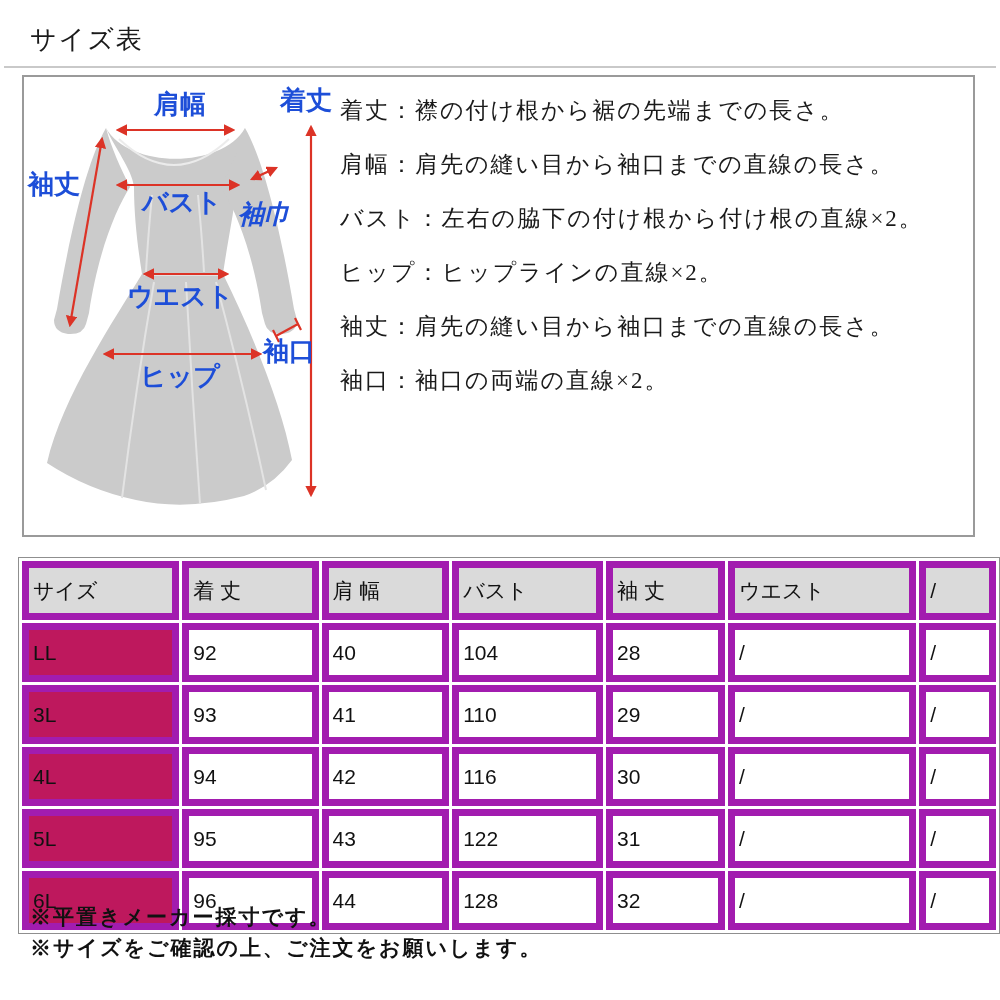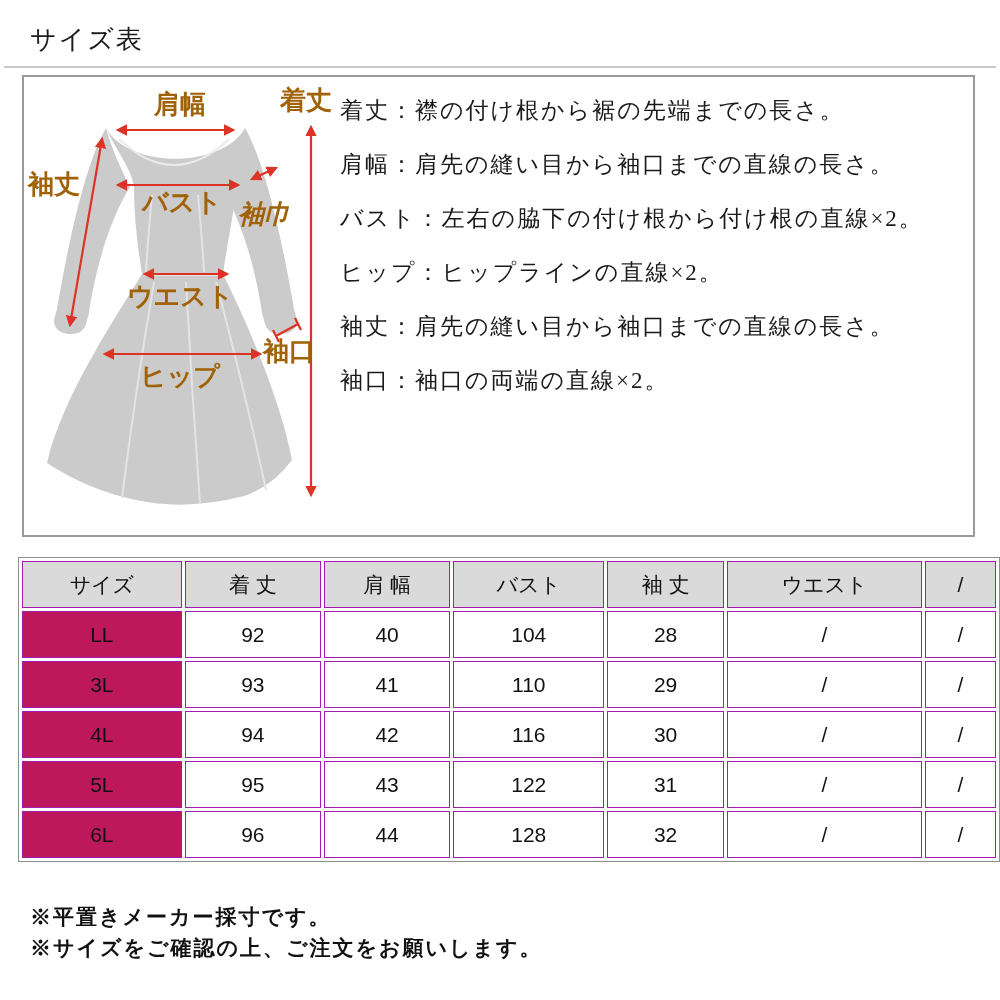--- a/index.html
+++ b/index.html
@@ -13,21 +13,21 @@
   .title-divider{
     position:absolute;left:4px;top:66px;width:992px;height:2px;background:#c9c9c9;
   }
   
   .diagram-box{
     position:absolute;left:22px;top:75px;width:949px;height:458px;
     border:2px solid #9a9a9a;background:#fff;
   }
   .dress-svg{position:absolute;left:2px;top:0;}
   .m-label{
-    position:absolute;color:#a16207;
+    position:absolute;color:#1d4ed8;
     font-family:"Liberation Serif","DejaVu Serif",serif;
     font-weight:bold;font-size:26px;line-height:28px;white-space:nowrap;
   }
   .lbl-shoulder{left:130px;top:14px;}
   .lbl-length{left:256px;top:10px;text-align:center;}
   .lbl-sleevelen{left:4px;top:94px;}
   .lbl-bust{left:118px;top:112px;}
   .lbl-sleevewid{left:214px;top:124px;font-style:italic;}
   .lbl-waist{left:103px;top:206px;}
   .lbl-hip{left:116px;top:286px;}
@@ -39,21 +39,21 @@
   }
   .desc-line{height:54px;line-height:54px;white-space:nowrap;}
   
   .size-table{
     position:absolute;left:18px;top:557px;
     border-collapse:separate;border-spacing:3px;
     border:1px solid #8f8f8f;background:#fff;
     font-size:21px;color:#111;
   }
   .size-table td,.size-table th{
-    border:1px solid #a21caf;text-align:center;height:45px;
+    border:7px solid #a21caf;text-align:left;height:45px;
     font-weight:normal;padding:0 4px;
   }
   .size-table th{background:#dadada;}
   .size-table td.rowhead{background:#be185d;}
   .c0{width:152px}.c1{width:128px}.c2{width:118px}.c3{width:143px}
   .c4{width:108px}.c5{width:188px}.c6{width:62px}
   
   .notes{
     position:absolute;left:30px;top:901px;
     font-size:21px;font-weight:bold;letter-spacing:2px;line-height:31px;color:#111;

